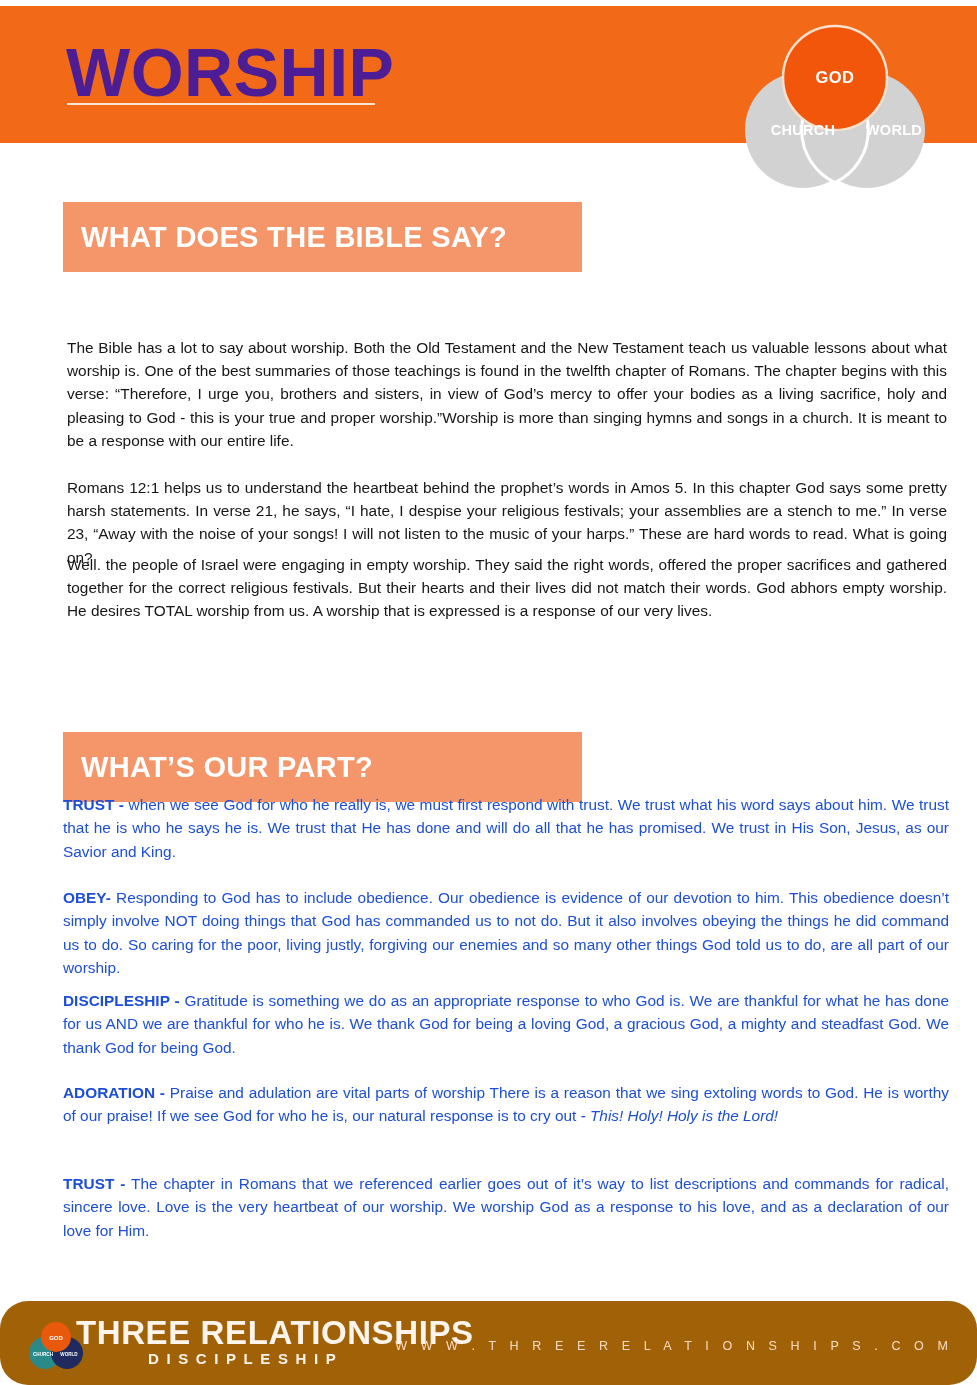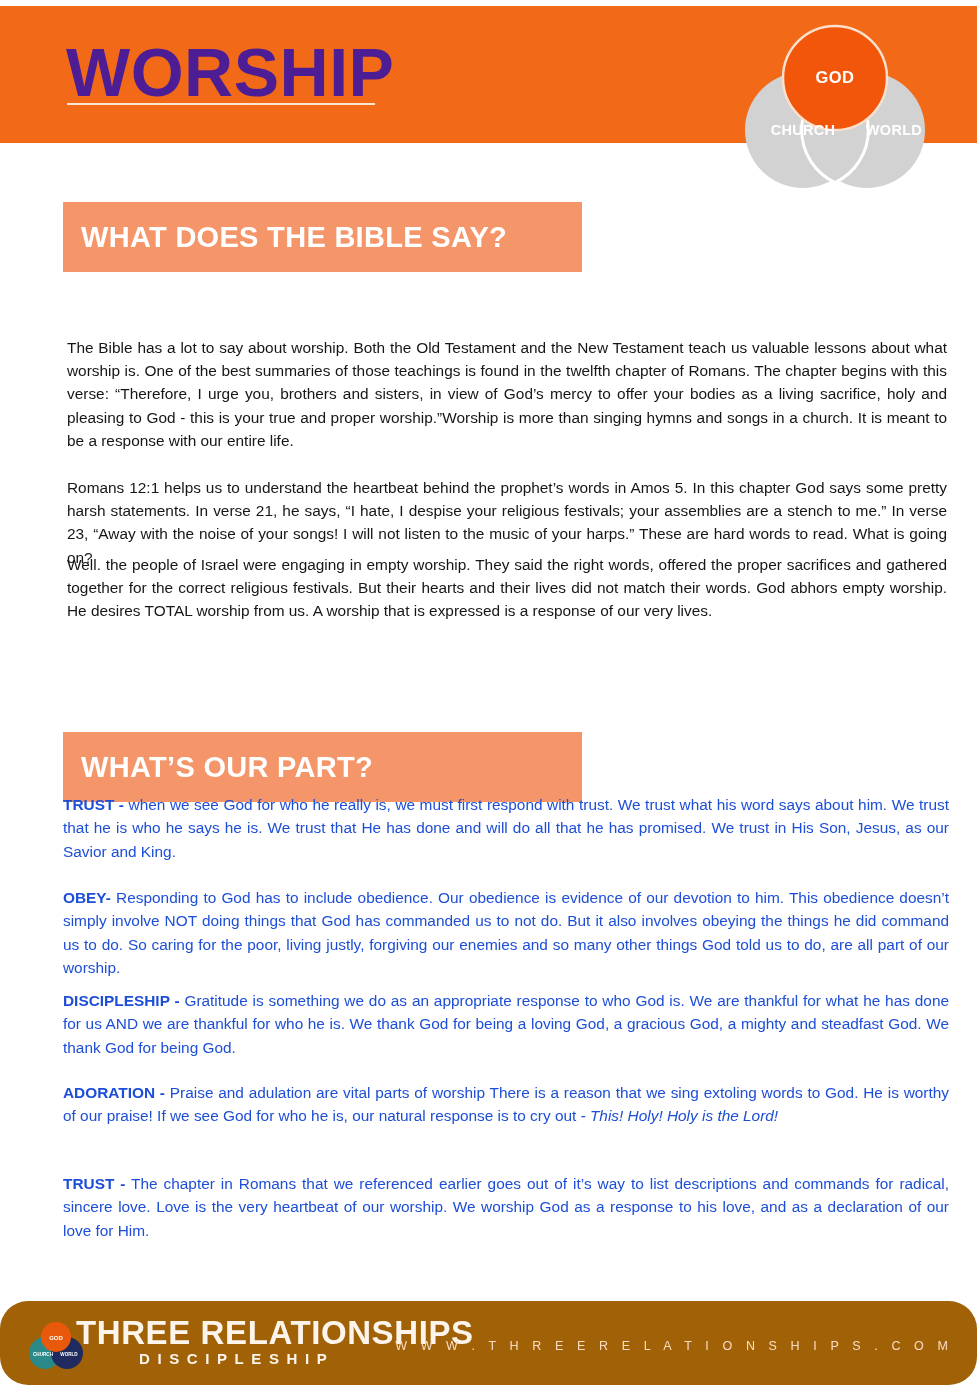--- a/index.html
+++ b/index.html
@@ -136,21 +136,21 @@
     left: 76px; top: 14px;
     font-size: 33px;
     font-weight: 700;
     color: #fdf4ec;
     letter-spacing: 0.6px;
     line-height: 1.1;
   }
 
   .footer-sub {
     position: absolute;
-    left: 139px; top: 49px;
+    left: 148px; top: 49px;
     font-size: 15px;
     font-weight: 700;
     color: #fdf4ec;
     letter-spacing: 7.6px;
   }
 
   .footer-url {
     position: absolute;
     right: 24px; top: 38px;
     font-size: 12.5px;

